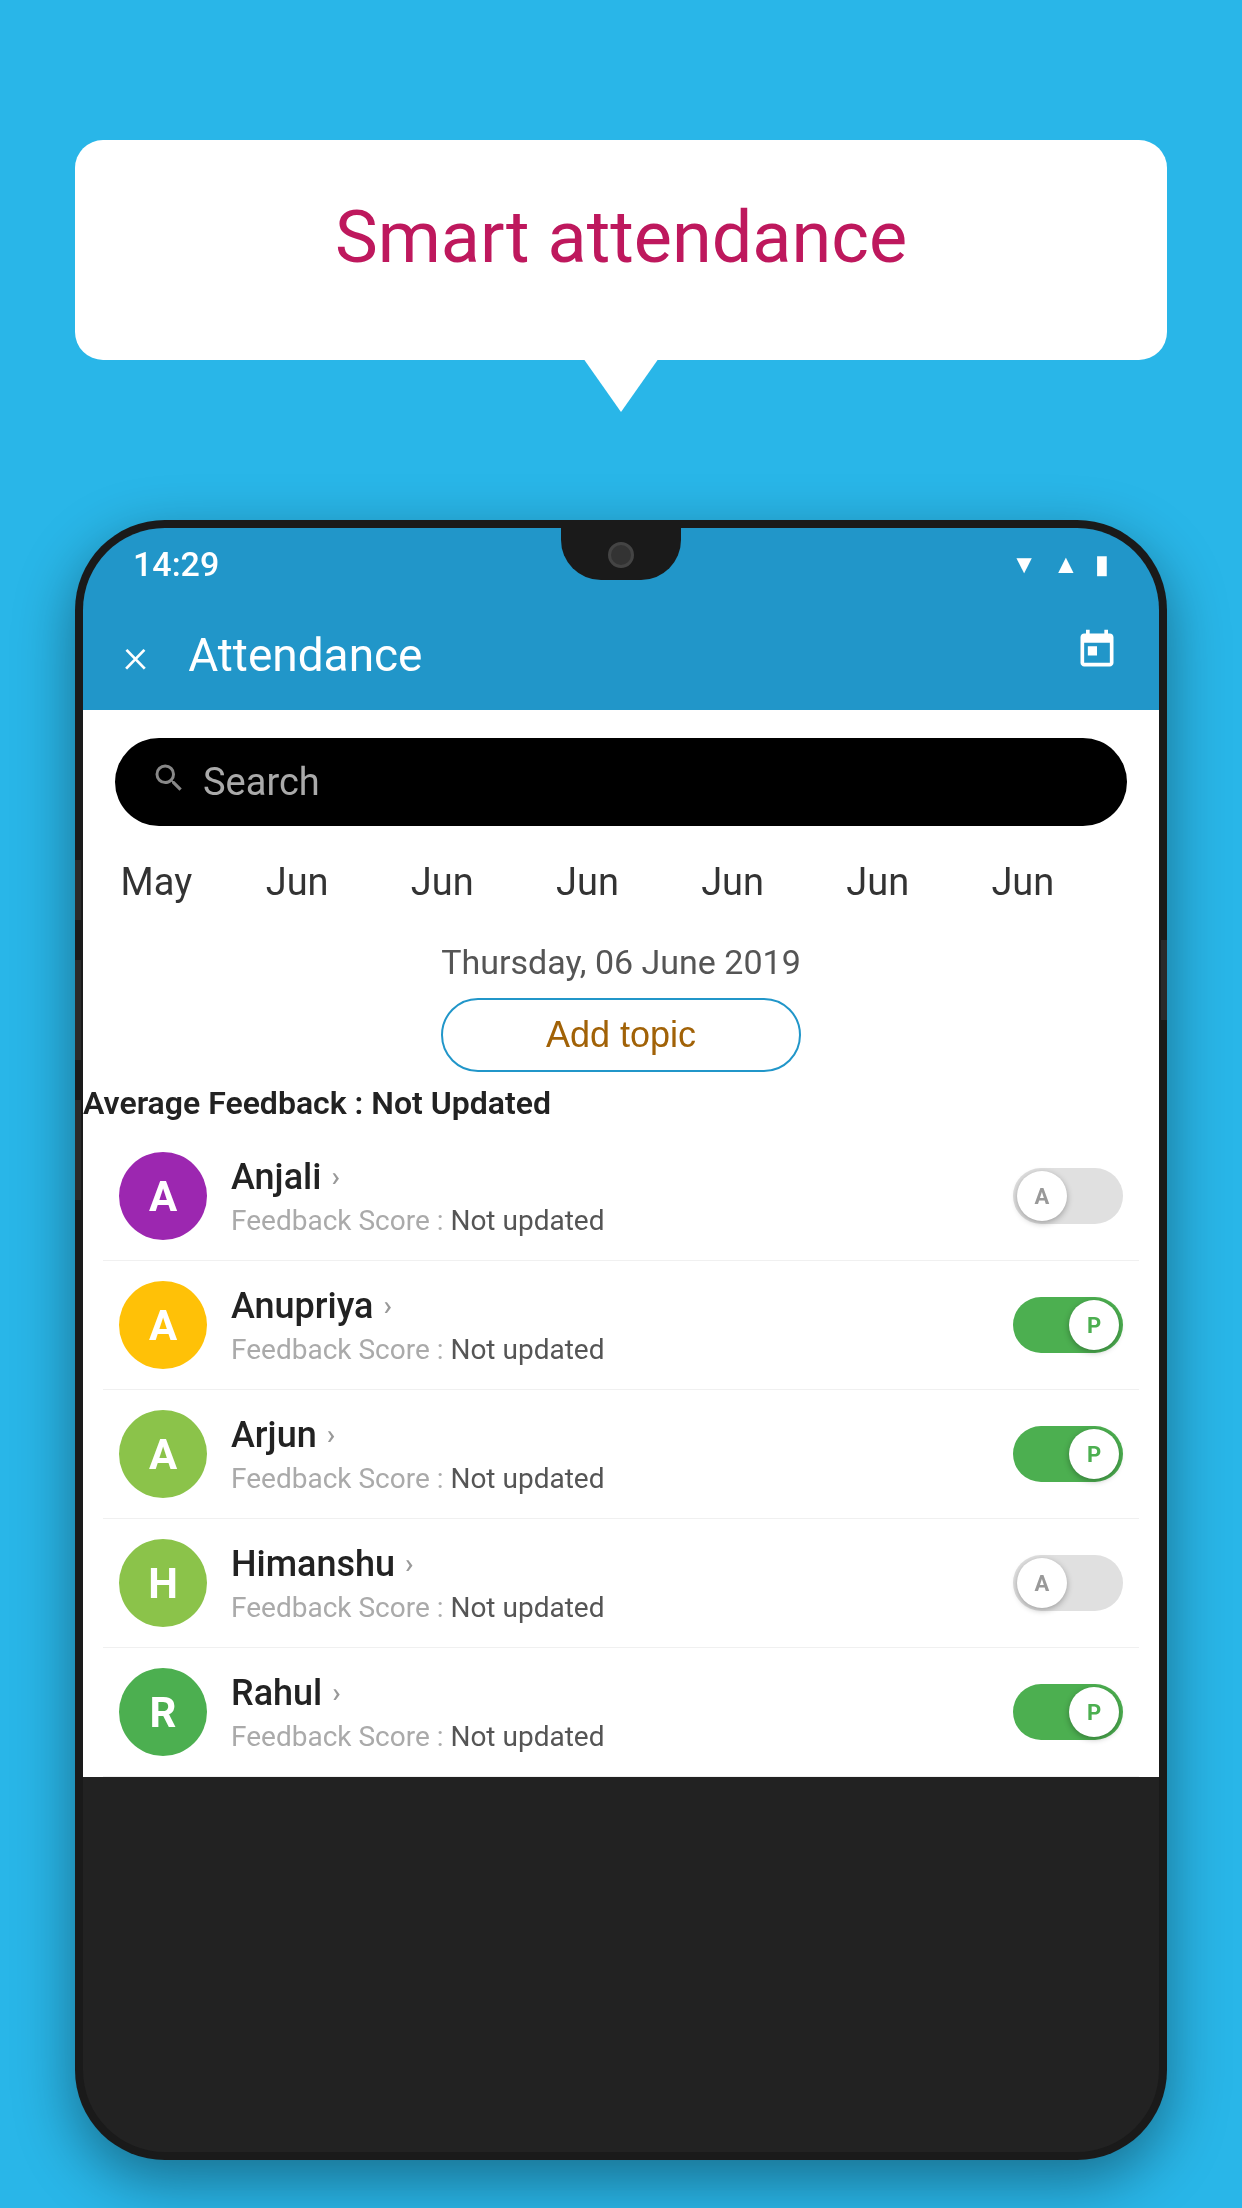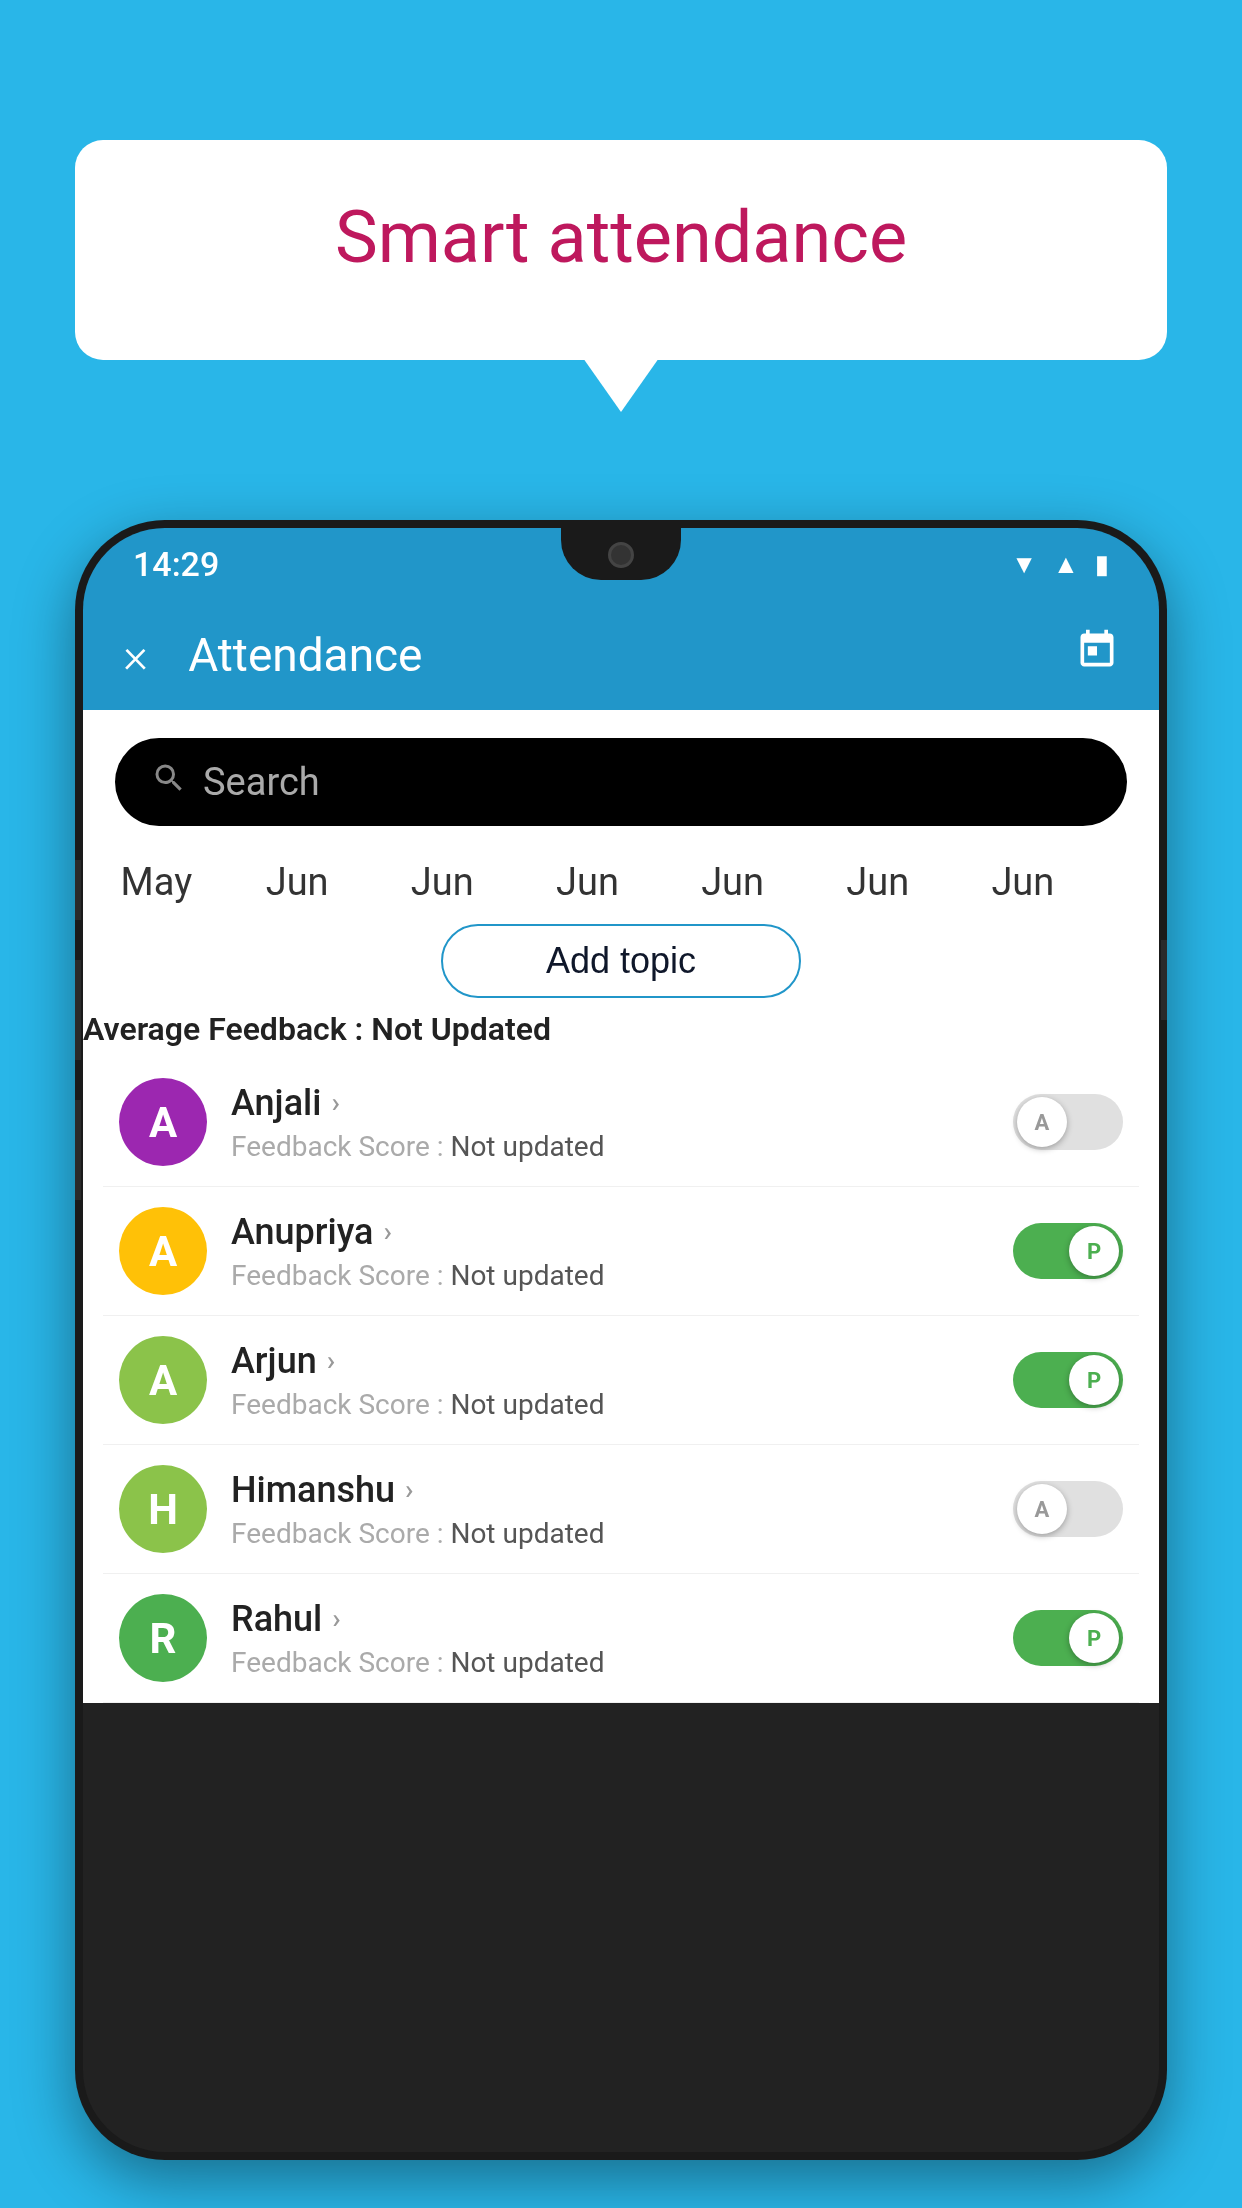--- a/index.html
+++ b/index.html
@@ -256,21 +256,21 @@
 
     
     .add-topic-btn {
       display: block;
       margin: 0 auto;
       border: 2.5px solid #2196c9;
       background: white;
       border-radius: 50px;
       padding: 14px 60px;
       font-size: 36px;
-      color: #0f172a;
+      color: #a16207;
       cursor: pointer;
       width: 360px;
       text-align: center;
     }
 
     
     .avg-feedback {
       text-align: left;
       font-size: 32px;
       color: #888;
@@ -479,20 +479,21 @@
             <span class="cal-month">May</span>
             <span class="cal-month">Jun</span>
             <span class="cal-month">Jun</span>
             <span class="cal-month">Jun</span>
             <span class="cal-month">Jun</span>
             <span class="cal-month">Jun</span>
             <span class="cal-month">Jun</span>
           </div>
         </div>
 
+        <div class="date-label">Thursday, 06 June 2019</div>
 
         <button class="add-topic-btn">Add topic</button>
 
         <div class="avg-feedback">
           <span>Average Feedback :</span>
           <span>Not Updated</span>
         </div>
 
         <div class="student-list">
 

